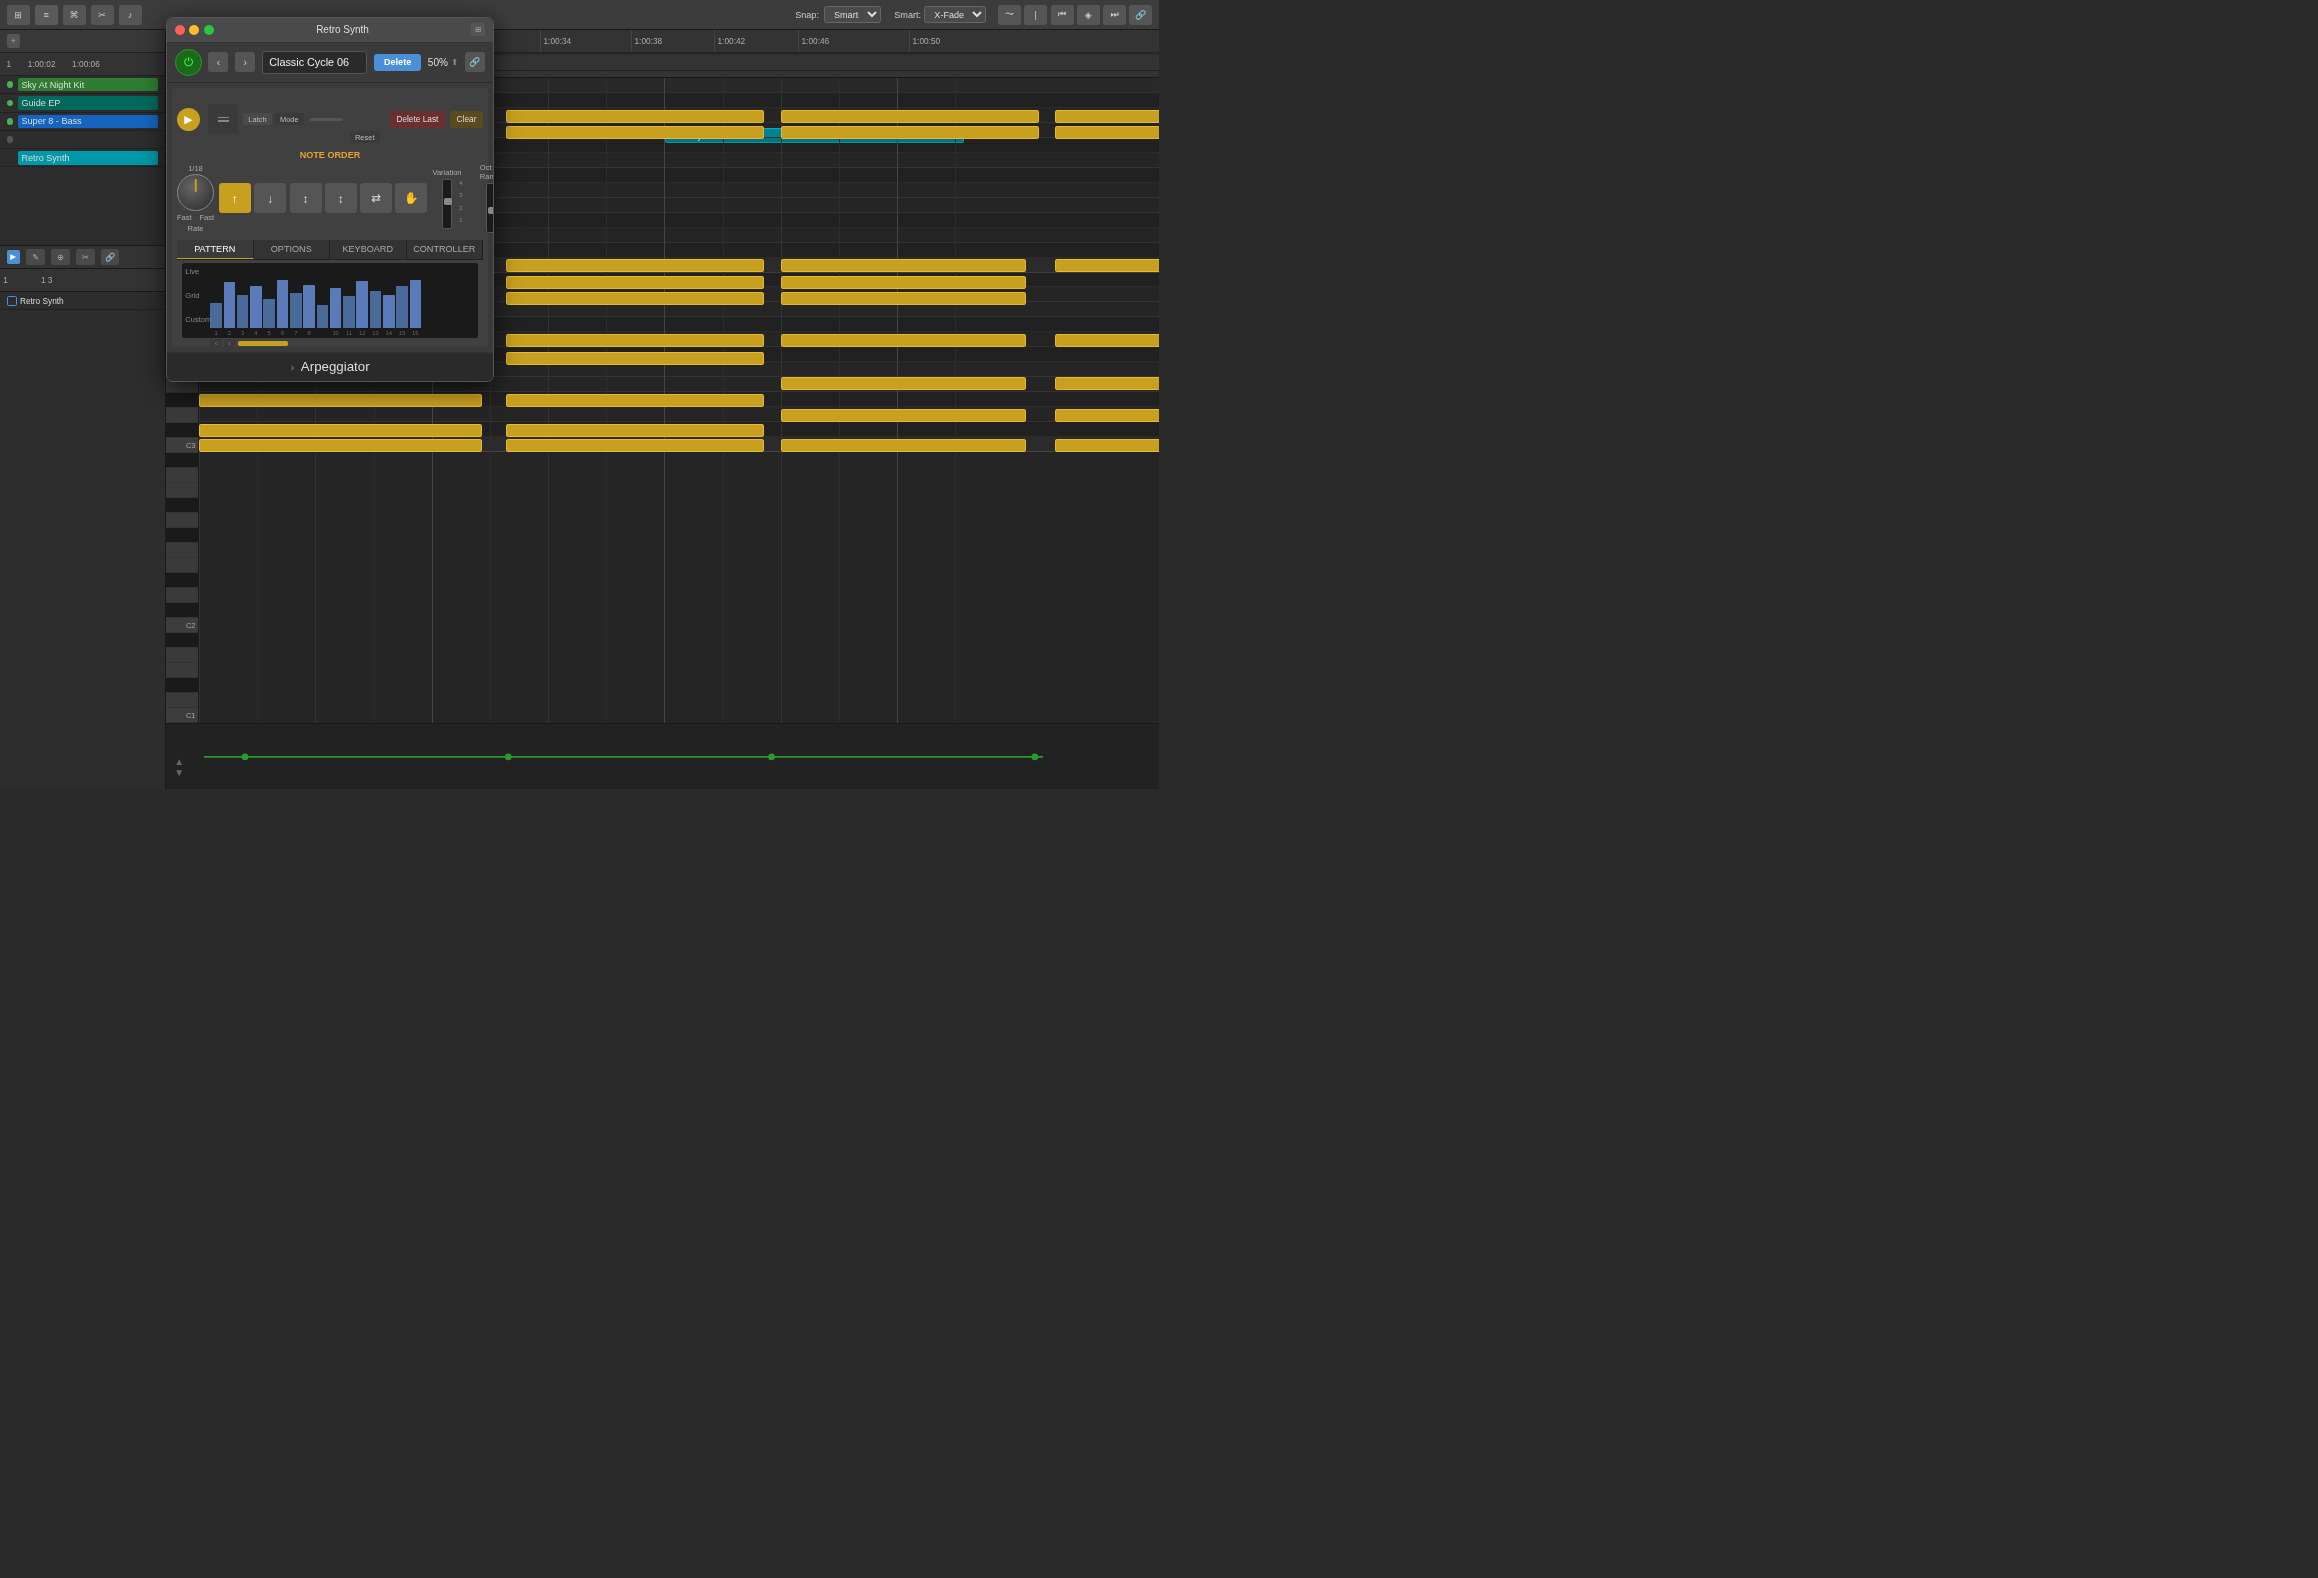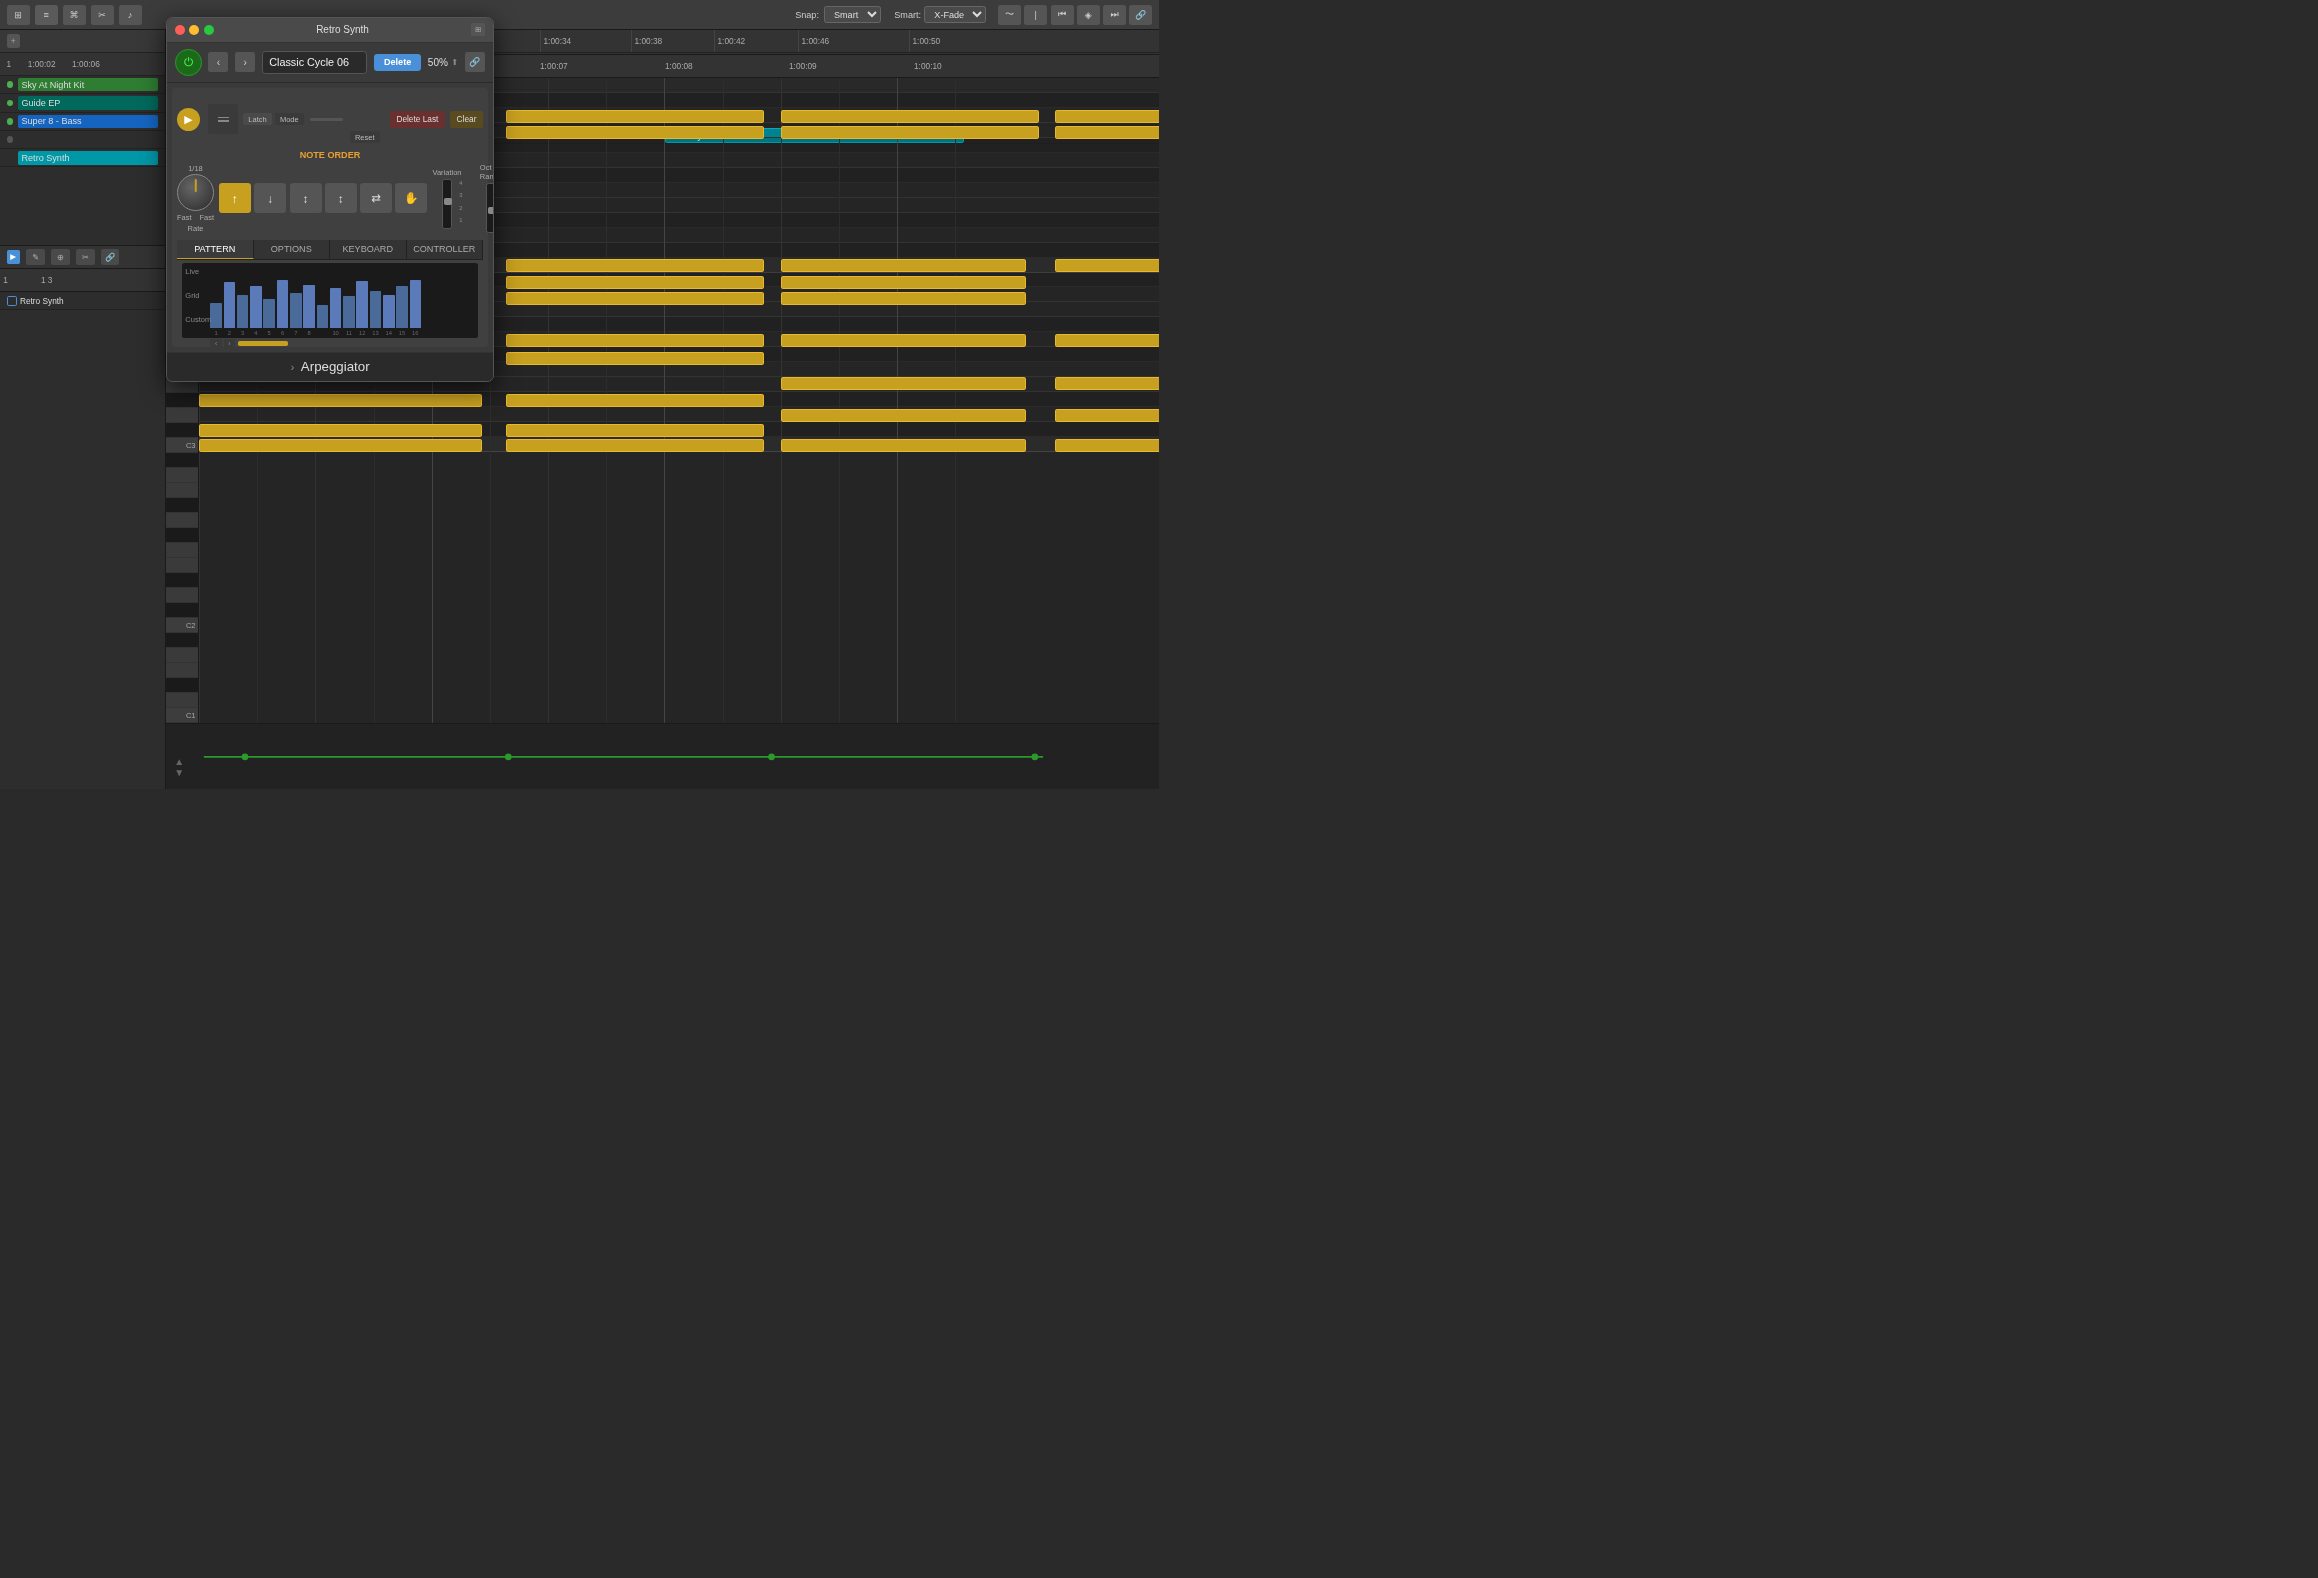--- a/index.html
+++ b/index.html
@@ -630,30 +630,20 @@
           <span style="font-size:9.1px;color:#aaa;">Snap:</span>
           <select class="snap-select"><option>Smart</option></select>
           <div style="width:18.3px;height:15px;background:#4a4a4a;border-radius:2.5px;display:flex;align-items:center;justify-content:center;font-size:10px;color:#ddd;">↺</div>
           <div style="width:18.3px;height:15px;background:#4a4a4a;border-radius:2.5px;display:flex;align-items:center;justify-content:center;font-size:10px;color:#ddd;">⊕</div>
           <div style="display:flex;gap:2.5px;margin-left:6.6px;">
             <div style="width:10px;height:15px;background:#4a4a4a;border-radius:1.7px;"></div>
             <div style="width:10px;height:15px;background:#4a4a4a;border-radius:1.7px;"></div>
           </div>
         </div>
 
-        <div style="height:23px;background:#333;border-bottom:0.8px solid #1a1a1a;position:relative;display:flex;align-items:center;">
-          <div style="position:absolute;left:0px;font-size:8.3px;color:#aaa;padding-left:3.3px;">1</div>
-          <div style="position:absolute;left:116px;font-size:8.3px;color:#aaa;">1 3</div>
-          <div style="position:absolute;left:233px;font-size:8.3px;color:#aaa;">2</div>
-
-          <div style="position:absolute;left:374px;font-size:8.3px;color:#aaa;">1:00:07</div>
-          <div style="position:absolute;left:499px;font-size:8.3px;color:#aaa;">1:00:08</div>
-          <div style="position:absolute;left:623px;font-size:8.3px;color:#aaa;">1:00:09</div>
-          <div style="position:absolute;left:748px;font-size:8.3px;color:#aaa;">1:00:10</div>
-        </div>
 
 
         <div class="pr-content">
 
           <div class="piano-keys-col">
 
             <div style="overflow:hidden;">
               <div class="piano-key c-note">C5</div>
               <div class="piano-key black"></div>
               <div class="piano-key white"></div>

